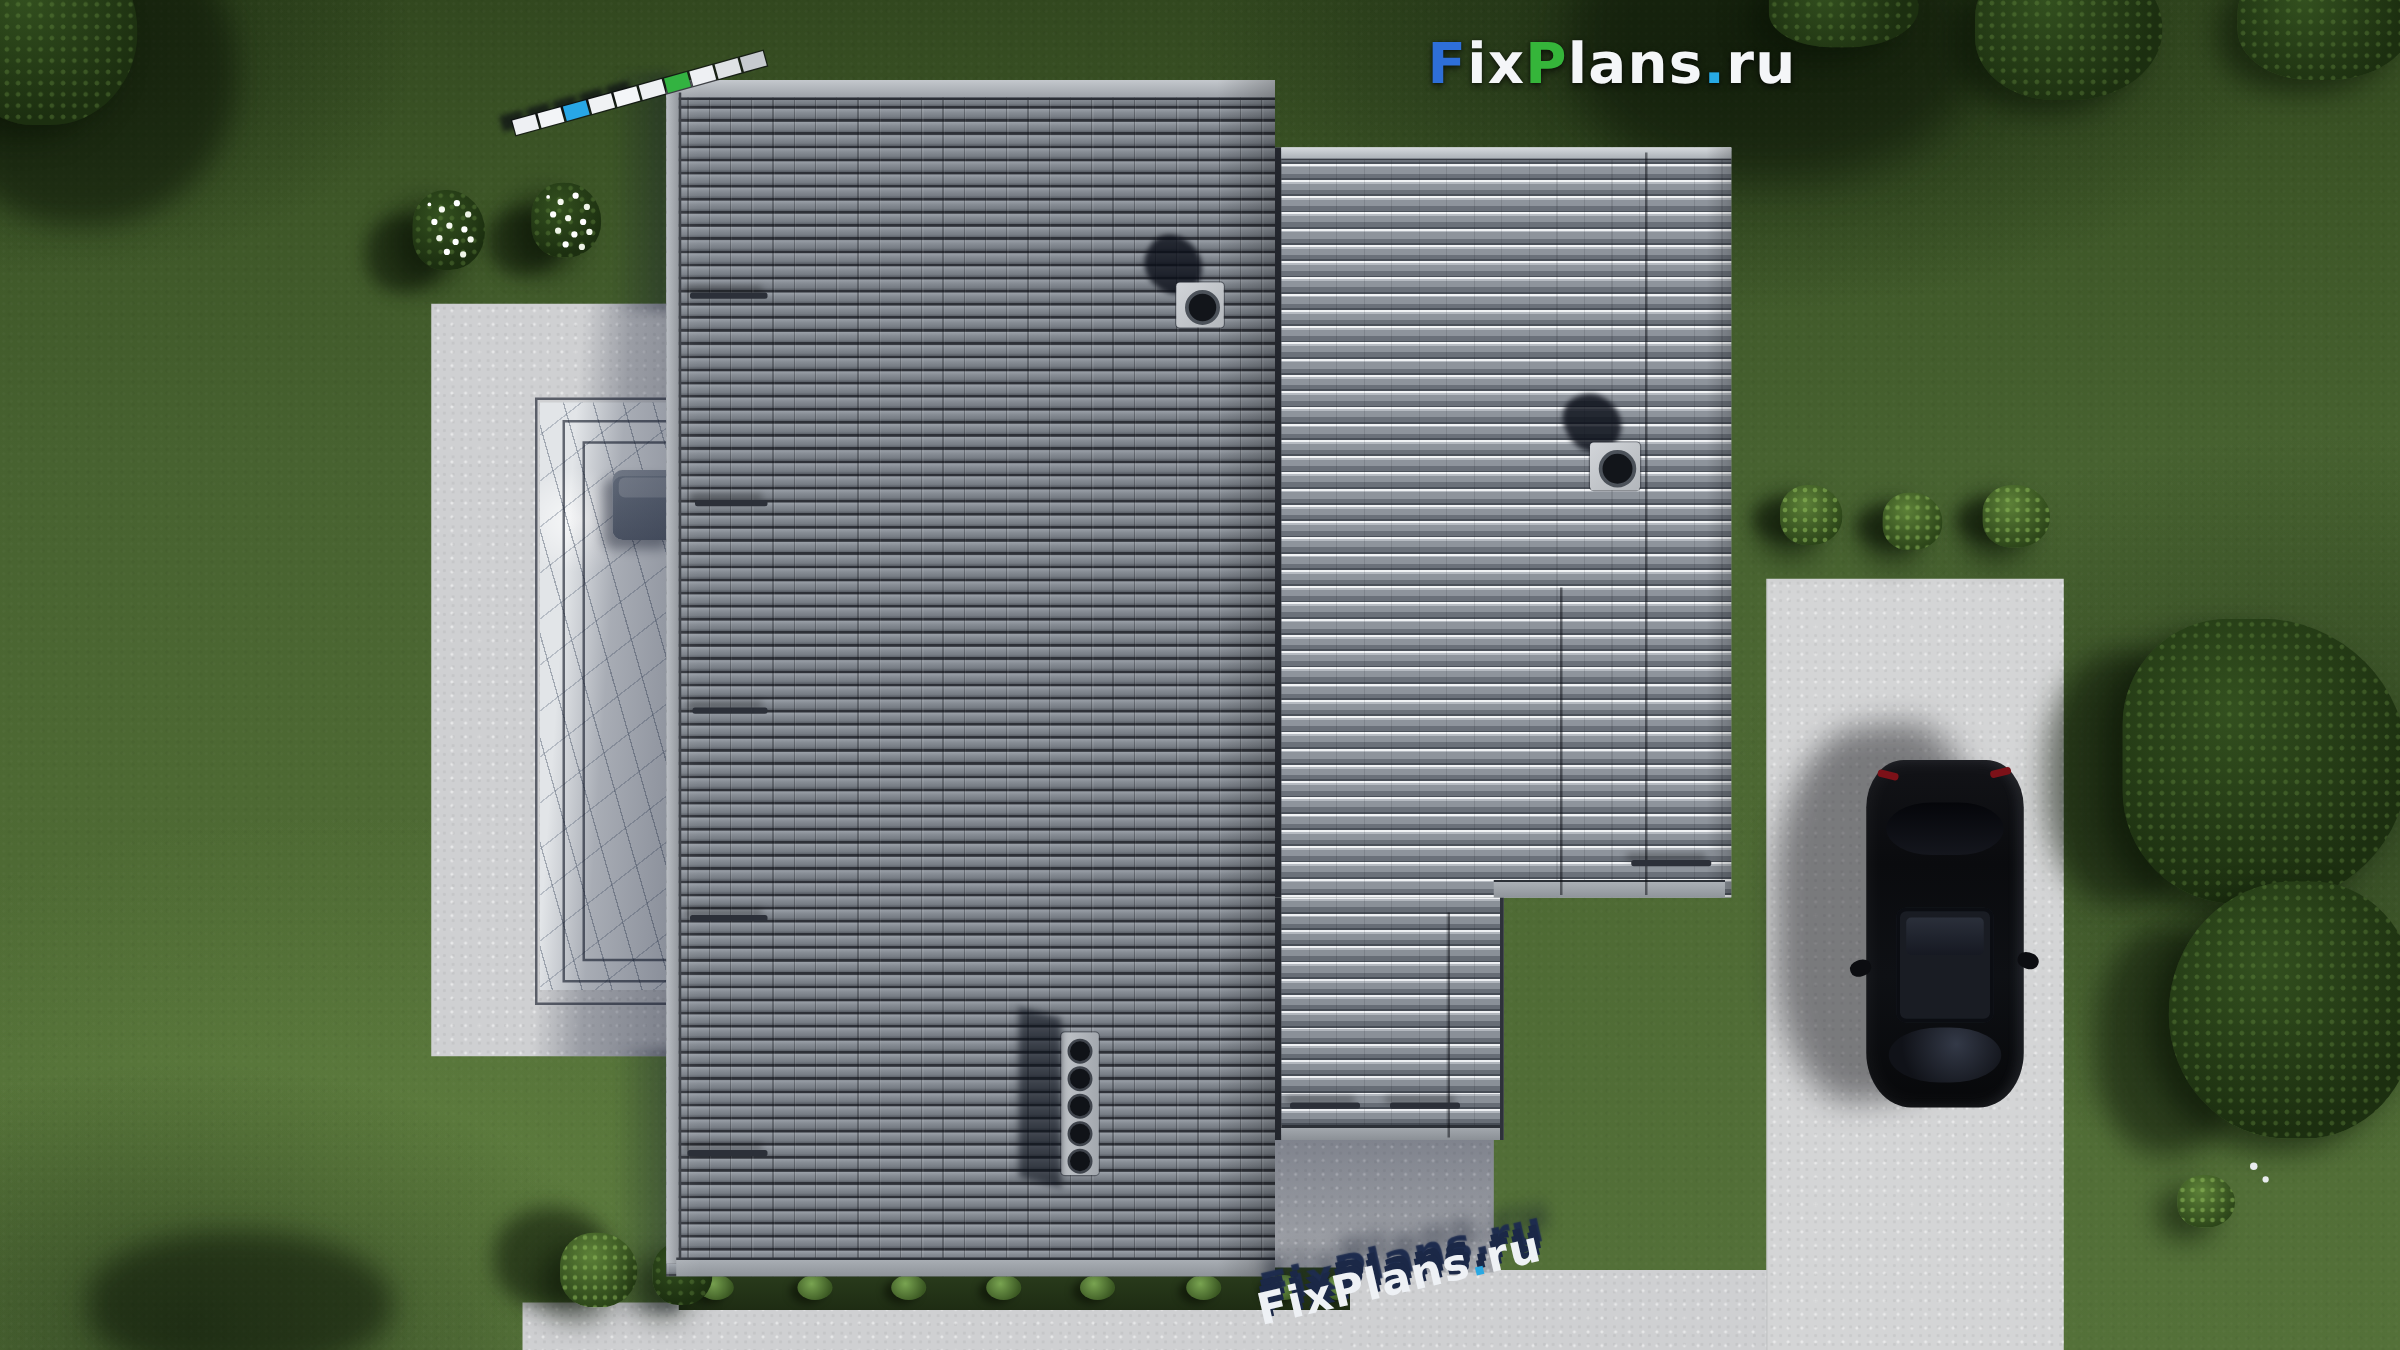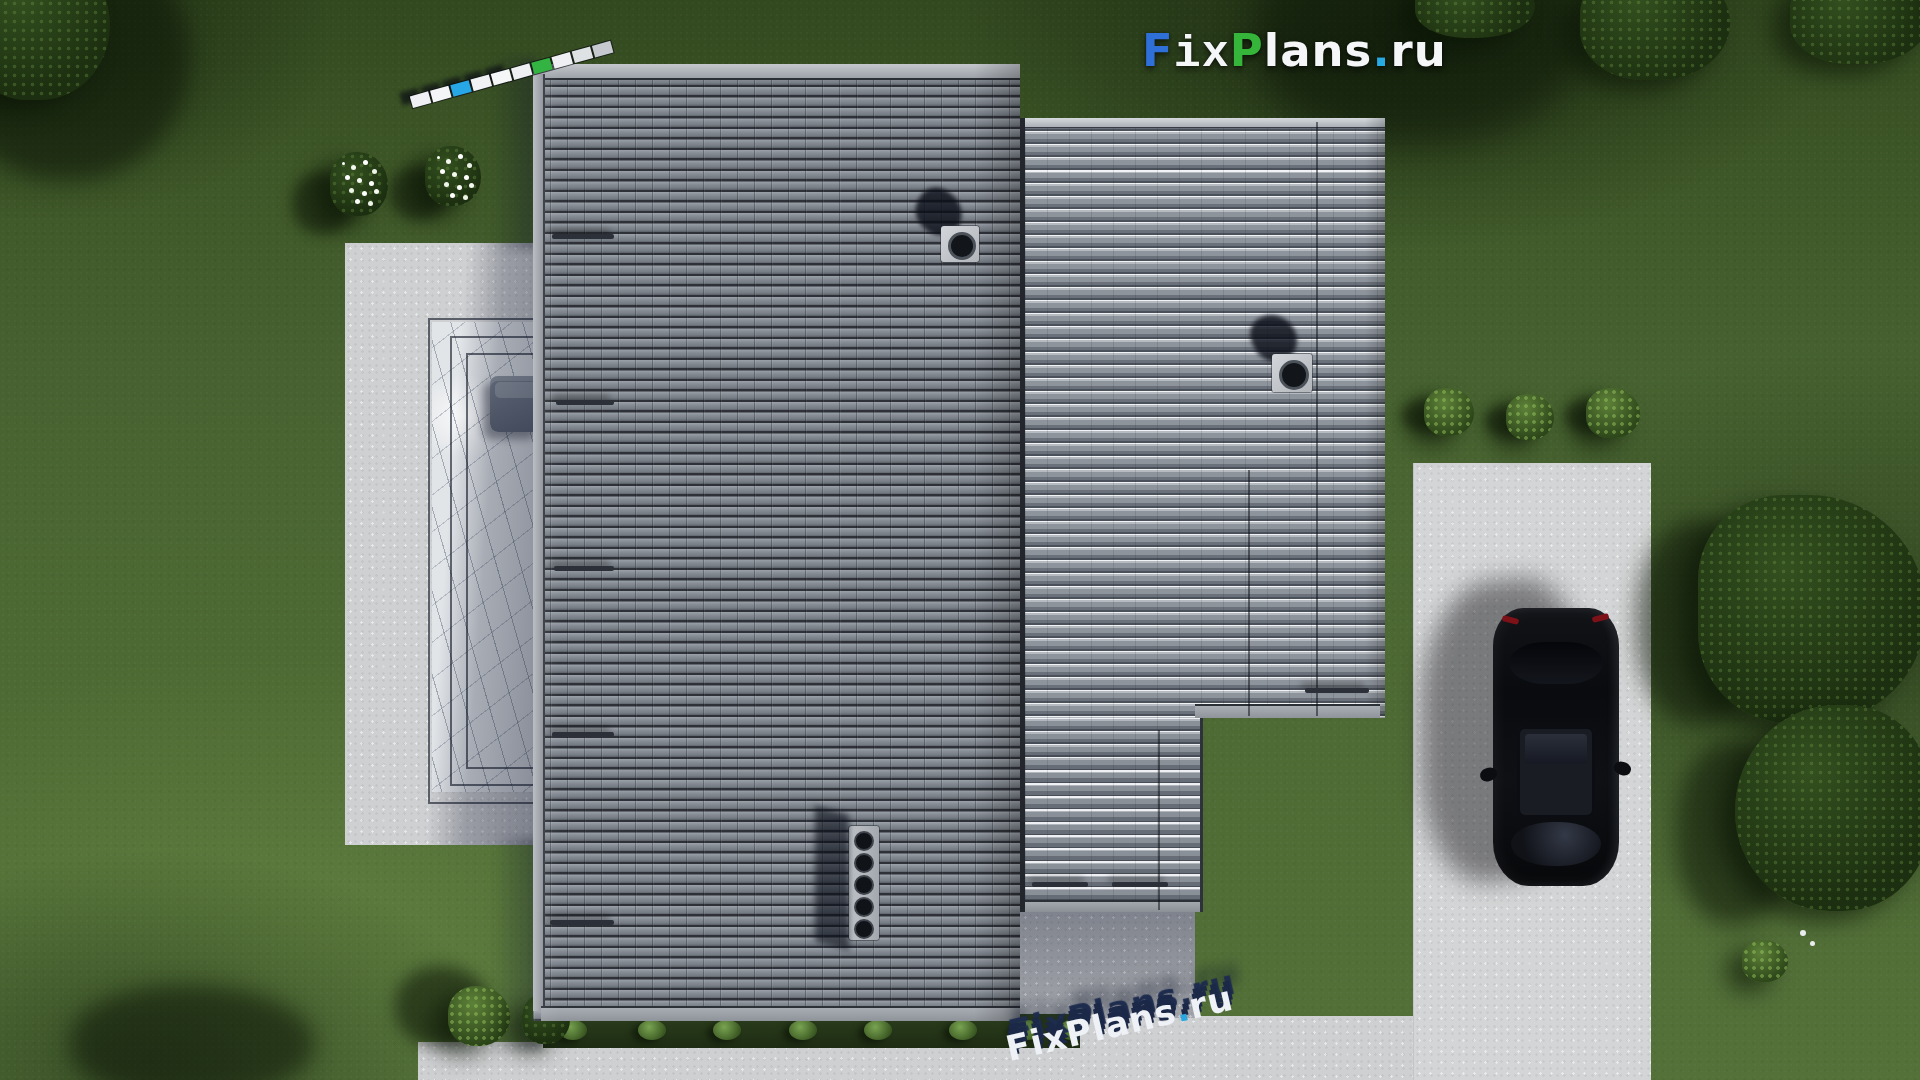--- a/index.html
+++ b/index.html
@@ -311,20 +311,20 @@
     <div class="rear-glass"></div>
     <div class="cabin"></div>
     <div class="windshield"></div>
     <div class="tail l"></div>
     <div class="tail r"></div>
     <div class="mirror l"></div>
     <div class="mirror r"></div>
   </div>
 
   <div class="logo-top">
-    <span style="color: rgb(46, 111, 216);">F</span><span style="color: rgb(244, 246, 248); font-family: Liberation Mono, monospace;">ix</span><span style="color: rgb(53, 181, 58);">P</span><span style="color: rgb(244, 246, 248);">lans</span><span style="color: rgb(39, 169, 228);">.</span><span style="color: rgb(244, 246, 248);">ru</span>
+    <span style="color: rgb(46, 111, 216);">F</span><span style="color: rgb(244, 246, 248);">ix</span><span style="color: rgb(53, 181, 58);">P</span><span style="color: rgb(244, 246, 248);">lans</span><span style="color: rgb(39, 169, 228);">.</span><span style="color: rgb(244, 246, 248);">ru</span>
   </div>
 
   <div class="wm">
     <span>FixPlans</span><span style="color: rgb(41, 168, 226);">.</span><span>ru</span>
   </div>
 
 </div>
 
 </body></html>

